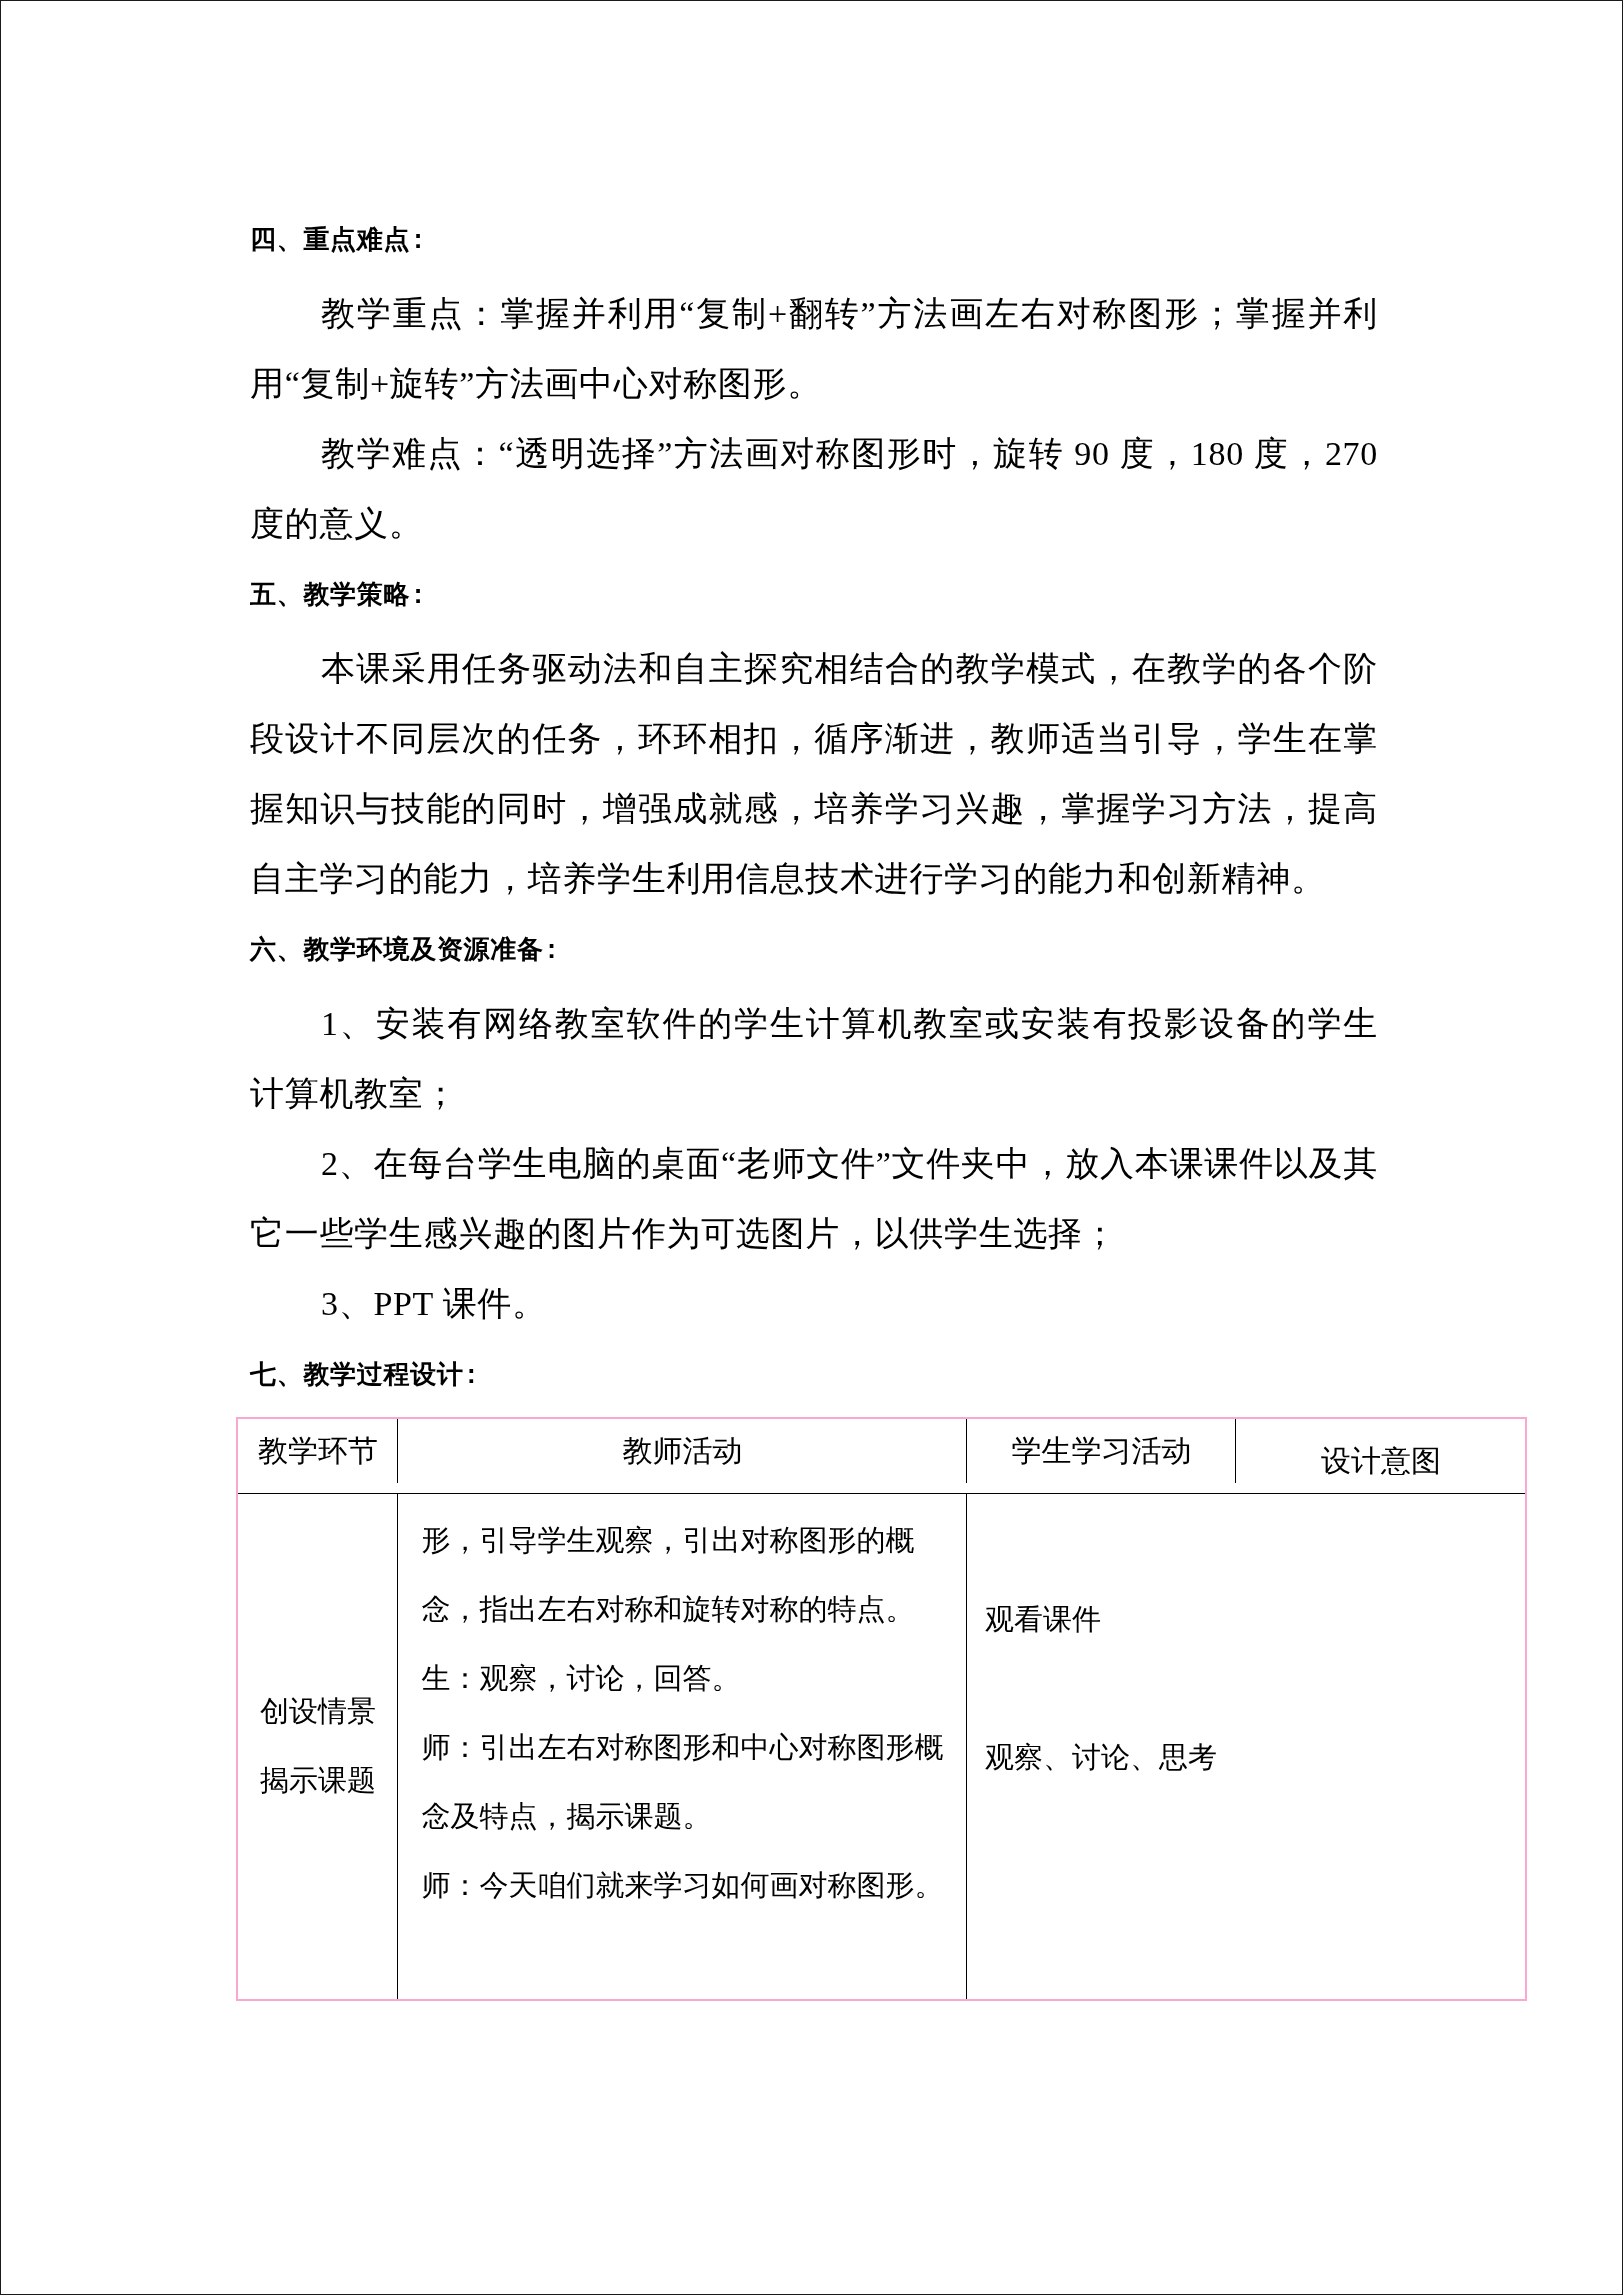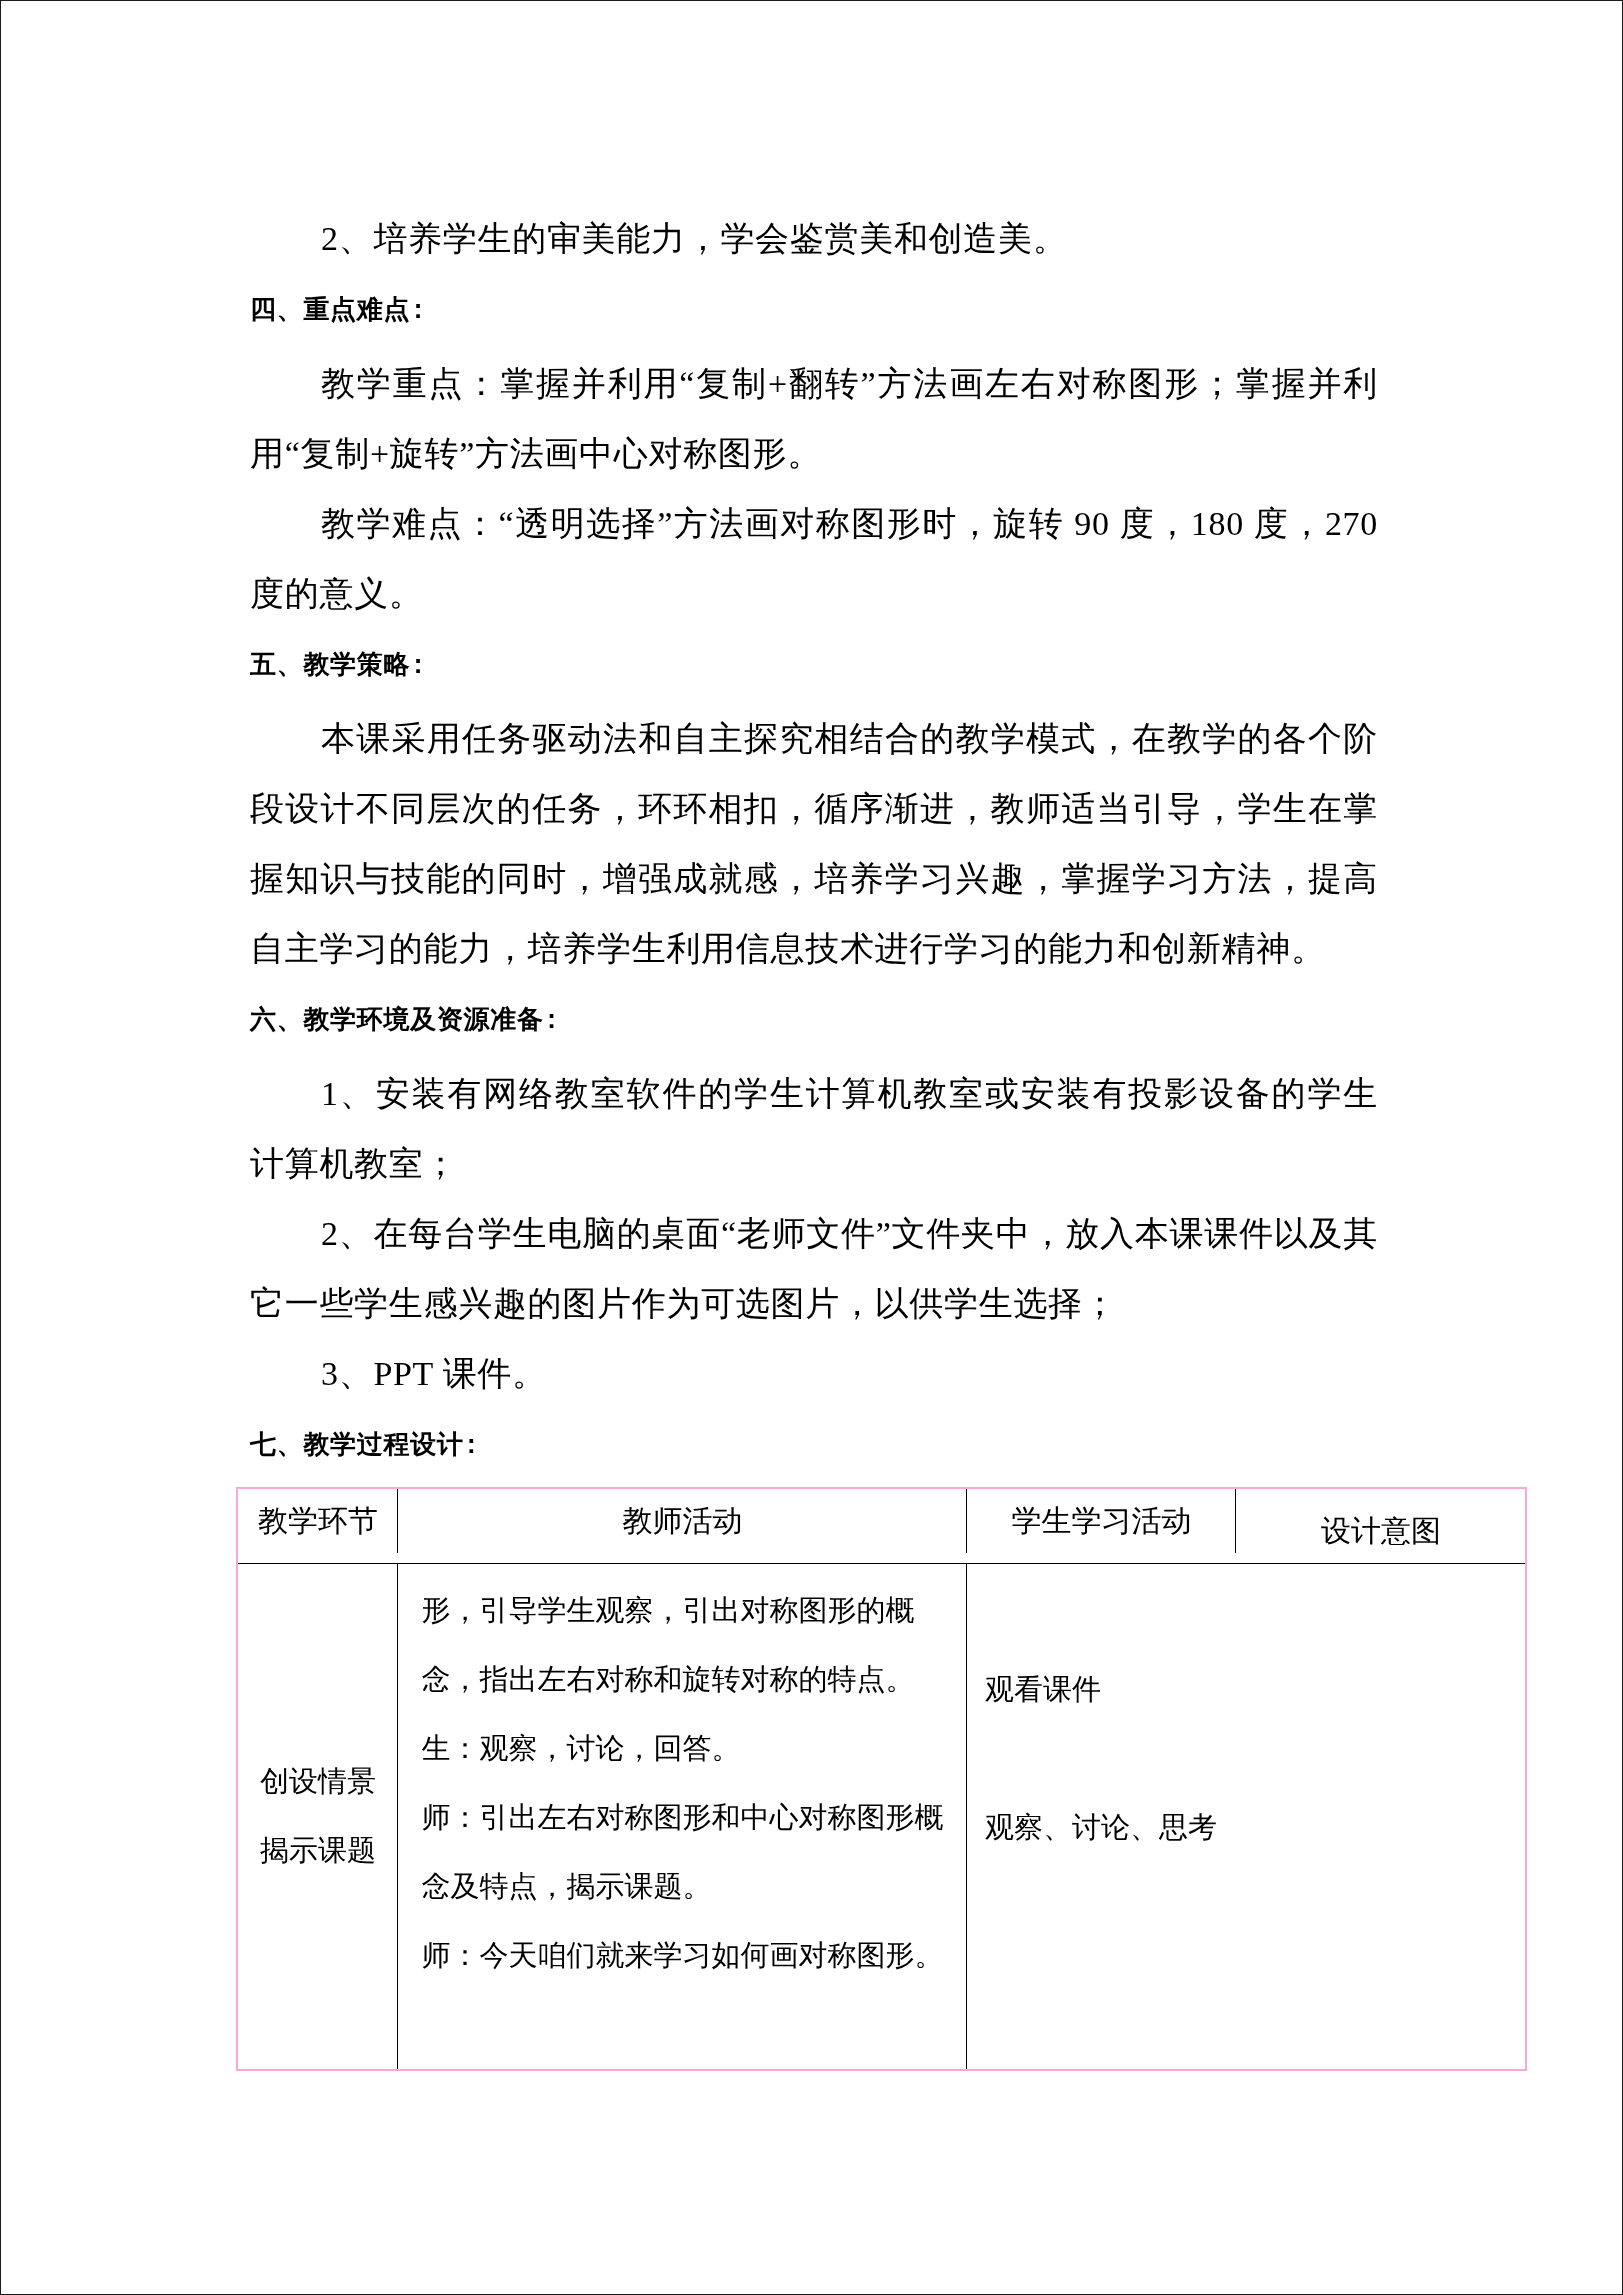--- a/index.html
+++ b/index.html
@@ -67,21 +67,20 @@
     padding:0 !important;
   }
   .stage-cell .tline { justify-content:center; }
   .tbody { height:505px; }
 </style>
 </head>
 <body>
 
 <div class="page">
 
-  <div class="para">2、培养学生的审美能力，学会鉴赏美和创造美。</div>
 
   <div class="heading">四、重点难点:</div>
   <div class="para">教学重点：掌握并利用“复制+翻转”方法画左右对称图形；掌握并利用“复制+旋转”方法画中心对称图形。</div>
   <div class="para">教学难点：“透明选择”方法画对称图形时，旋转 90 度，180 度，270 度的意义。</div>
 
   <div class="heading">五、教学策略:</div>
   <div class="para">本课采用任务驱动法和自主探究相结合的教学模式，在教学的各个阶段设计不同层次的任务，环环相扣，循序渐进，教师适当引导，学生在掌握知识与技能的同时，增强成就感，培养学习兴趣，掌握学习方法，提高自主学习的能力，培养学生利用信息技术进行学习的能力和创新精神。</div>
 
   <div class="heading">六、教学环境及资源准备:</div>
   <div class="para">1、安装有网络教室软件的学生计算机教室或安装有投影设备的学生计算机教室；</div>

